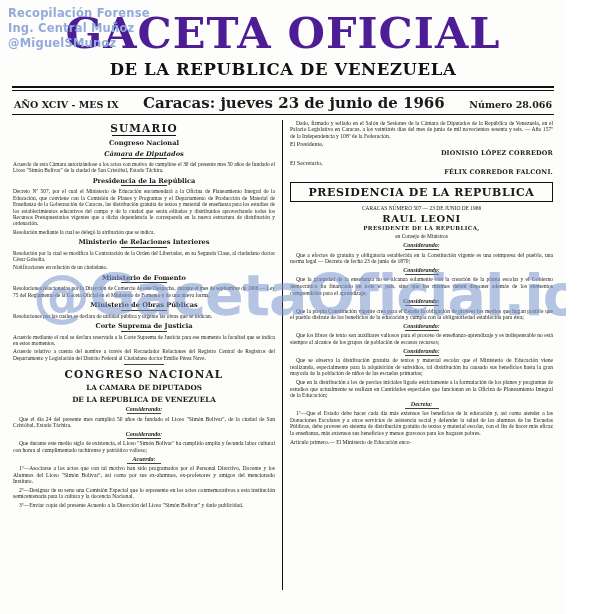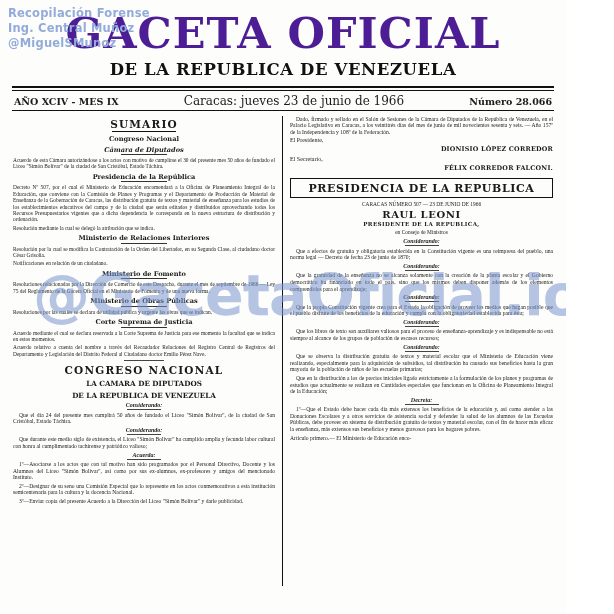--- a/index.html
+++ b/index.html
@@ -94,22 +94,22 @@
   .issueline {
     display: flex;
     justify-content: space-between;
     align-items: baseline;
     margin: 3px 14px 0 14px;
     font-family: "DejaVu Serif", serif;
     font-size: 9.5px;
     font-weight: bold;
   }
   .issueline .center {
-    font-weight: normal;
-    font-size: 12px;
+    font-weight: bold;
+    font-size: 15px;
   }
 
   .rule-under-issue {
     margin: 2px 12px 0 12px;
     border-top: 1px solid #111;
   }
 
   
   .columns {
     display: flex;

